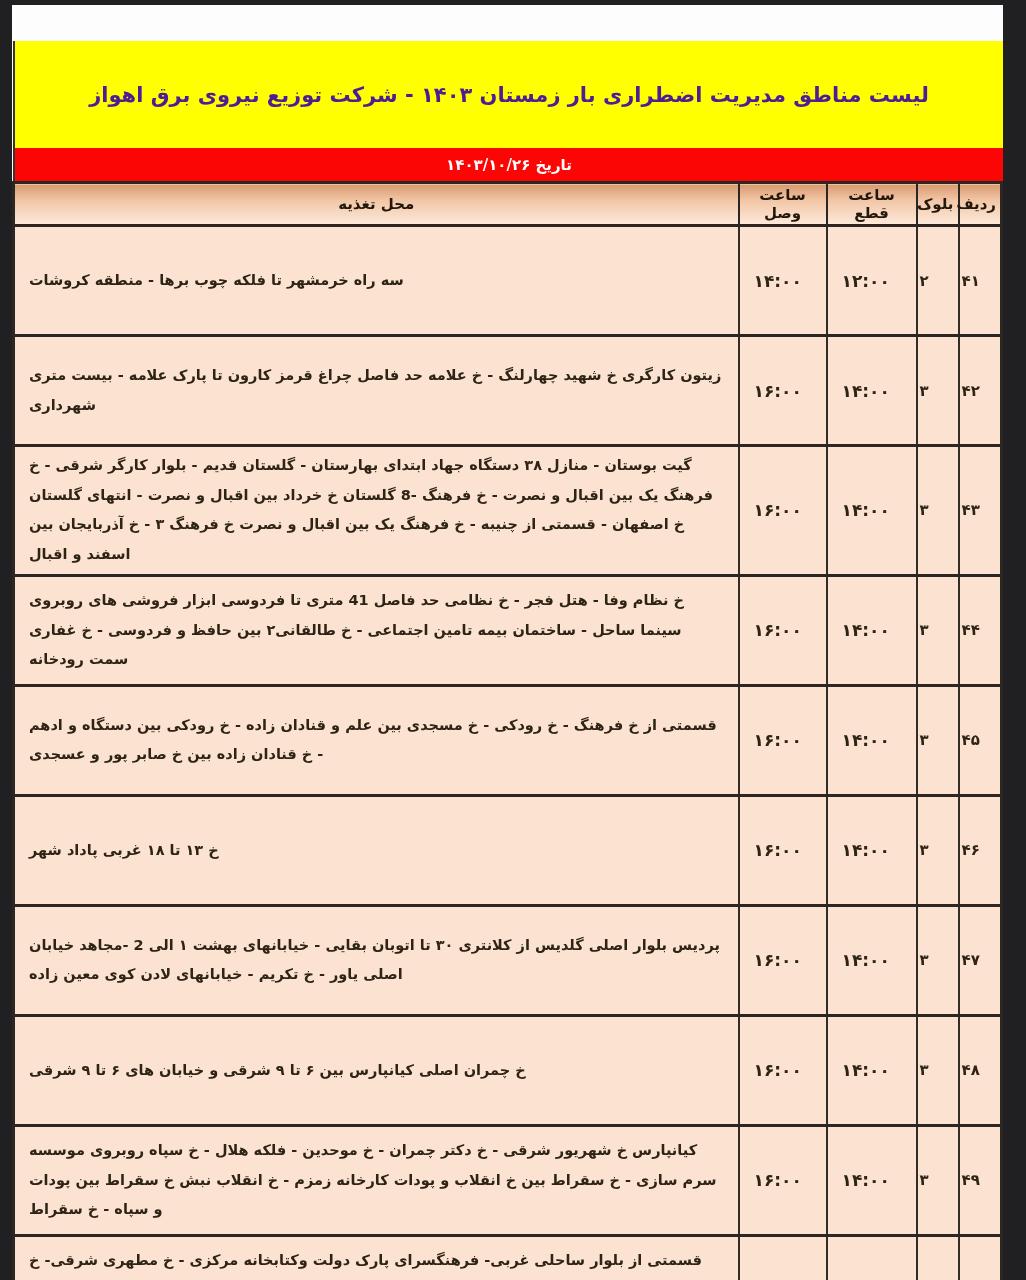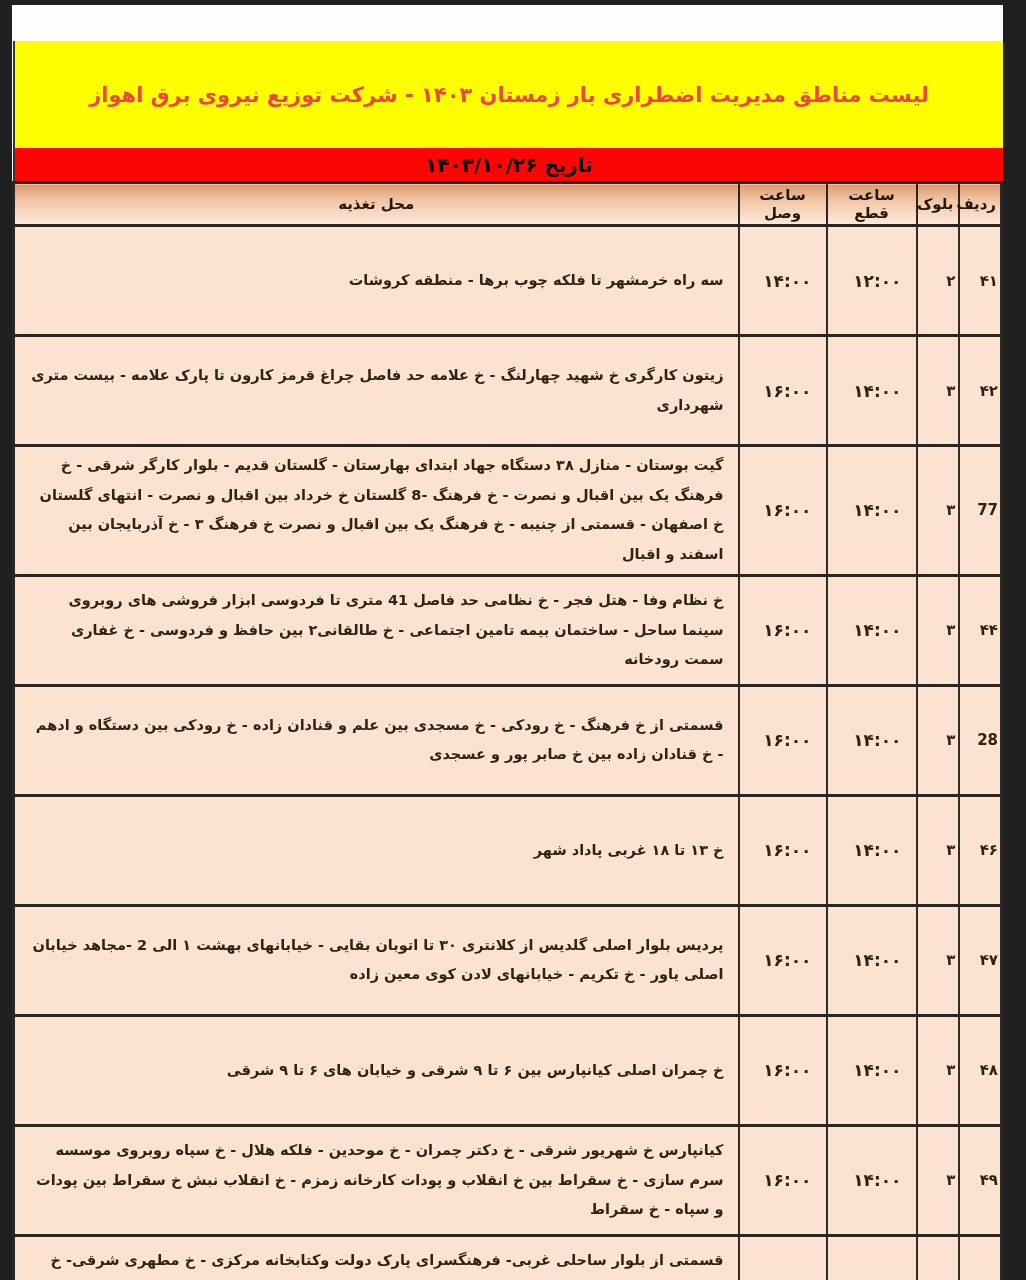--- a/index.html
+++ b/index.html
@@ -16,28 +16,28 @@
   .content{
     position:absolute;top:36px;right:0;width:988px;
     border-left:2px solid #3a342e;
   }
   .banner{
     height:107px;background:#ffff00;
     display:flex;align-items:center;justify-content:center;
     text-align:center;
   }
   .banner .title{
-    color:#ef4444;font-size:21px;font-weight:bold;letter-spacing:0;
+    color:#4c1d95;font-size:21px;font-weight:bold;letter-spacing:0;
   }
   .datebar{
     height:33px;background:#fb0505;
     display:flex;align-items:center;justify-content:center;
   }
   .datebar .date{
-    color:#000000;font-size:20px;font-weight:bold;
+    color:#ffffff;font-size:15px;font-weight:bold;
   }
   table{
     width:988px;border-collapse:collapse;table-layout:fixed;direction:rtl;
     border:3px solid #2b2622;
   }
   col.c-row{width:43px;}
   col.c-block{width:42px;}
   col.c-cut{width:90px;}
   col.c-recon{width:88px;}
   col.c-loc{width:725px;}
@@ -45,21 +45,21 @@
     height:27px;
     background:linear-gradient(180deg,#d89a6f 0%,#f2c6a6 40%,#fdeadb 100%);
     border:2px solid #2b2622;border-bottom:3px solid #2b2622;
     font-size:15px;font-weight:bold;color:#23180c;
     padding:2px 4px;
     text-align:center;
   }
   td{
     height:99px;background:#fbe2d1;
     border:2px solid #332d27;border-bottom:3px solid #2b2622;
-    text-align:right;vertical-align:middle;
+    text-align:left;vertical-align:middle;
     font-weight:bold;color:#2e2415;
     padding:4px 14px;
   }
   td.num{font-size:15px;padding:4px 2px;}
   td.time{font-size:17px;}
   td.loc{font-size:14.5px;line-height:2.05;}
 </style>
 </head>
 <body>
 
@@ -102,37 +102,37 @@
 
   <tr>
     <td class="num">۴۲</td>
     <td class="num">۳</td>
     <td class="time">۱۴:۰۰</td>
     <td class="time">۱۶:۰۰</td>
     <td class="loc">زیتون کارگری خ شهید چهارلنگ - خ علامه حد فاصل چراغ قرمز کارون تا پارک علامه - بیست متری شهرداری</td>
   </tr>
 
   <tr>
-    <td class="num">77</td>
+    <td class="num">۴۳</td>
     <td class="num">۳</td>
     <td class="time">۱۴:۰۰</td>
     <td class="time">۱۶:۰۰</td>
     <td class="loc">گیت بوستان - منازل ۳۸ دستگاه جهاد ابتدای بهارستان - گلستان قدیم - بلوار کارگر شرقی - خ فرهنگ یک بین اقبال و نصرت - خ فرهنگ -8 گلستان خ خرداد بین اقبال و نصرت - انتهای گلستان خ اصفهان - قسمتی از چنیبه - خ فرهنگ یک بین اقبال و نصرت خ فرهنگ ۳ - خ آذربایجان بین اسفند و اقبال</td>
   </tr>
 
   <tr>
     <td class="num">۴۴</td>
     <td class="num">۳</td>
     <td class="time">۱۴:۰۰</td>
     <td class="time">۱۶:۰۰</td>
     <td class="loc">خ نظام وفا - هتل فجر - خ نظامی حد فاصل 41 متری تا فردوسی ابزار فروشی های روبروی سینما ساحل - ساختمان بیمه تامین اجتماعی - خ طالقانی۲ بین حافظ و فردوسی - خ غفاری سمت رودخانه</td>
   </tr>
 
   <tr>
-    <td class="num">28</td>
+    <td class="num">۴۵</td>
     <td class="num">۳</td>
     <td class="time">۱۴:۰۰</td>
     <td class="time">۱۶:۰۰</td>
     <td class="loc">قسمتی از خ فرهنگ - خ رودکی - خ مسجدی بین علم و قنادان زاده - خ رودکی بین دستگاه و ادهم - خ قنادان زاده بین خ صابر پور و عسجدی</td>
   </tr>
 
   <tr>
     <td class="num">۴۶</td>
     <td class="num">۳</td>
     <td class="time">۱۴:۰۰</td>

